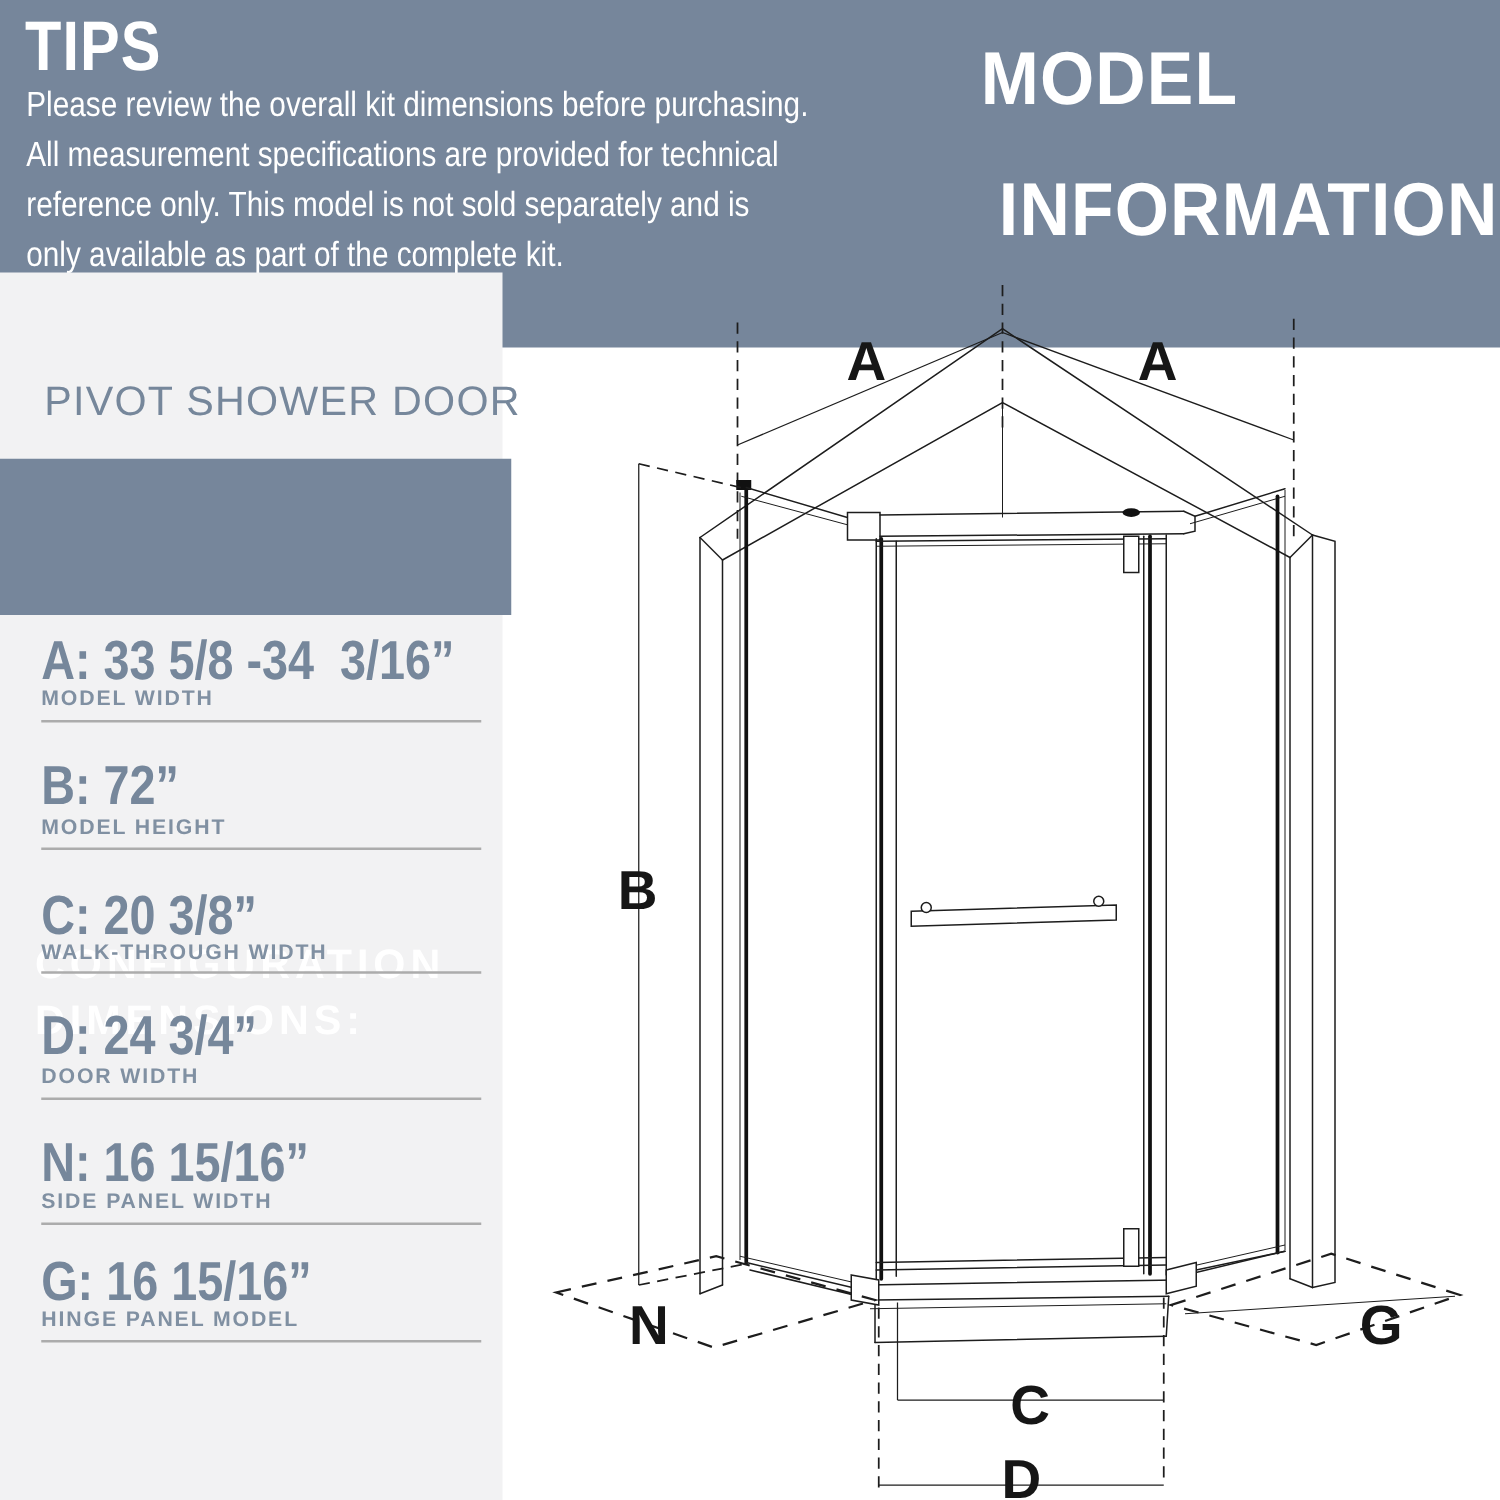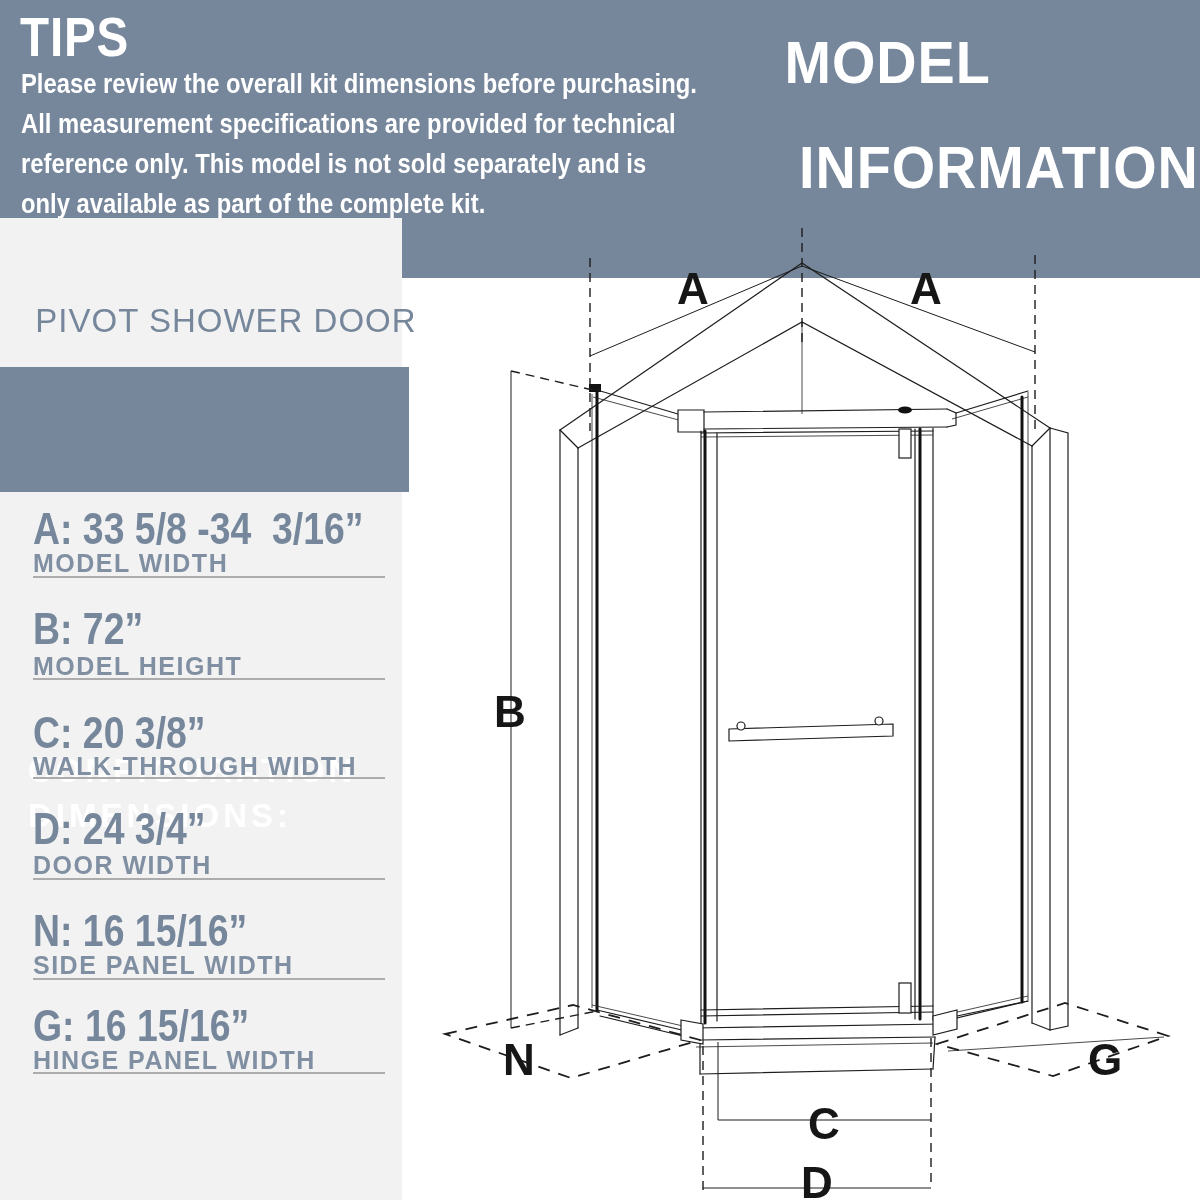--- a/index.html
+++ b/index.html
@@ -5,33 +5,33 @@
   html,body{margin:0;padding:0;background:#fff;}
   body{width:1200px;height:1200px;position:relative;overflow:hidden;
        font-family:"Liberation Sans", sans-serif;}
   .abs{position:absolute;}
   
   .banner{left:0;top:0;width:1200px;height:278px;background:#76869B;padding-left:16px;}
   .tips-title{left:20px;top:4px;color:#fff;font-size:56px;font-weight:bold;
               letter-spacing:1px;}
   .cond{display:inline-block;transform:scaleX(.85);transform-origin:0 50%;white-space:pre;}
   .condr{display:inline-block;transform:scaleX(.93);transform-origin:100% 50%;white-space:pre;}
-  .tips-text{left:21px;top:64px;color:#fff;font-size:28px;font-weight:bold;
+  .tips-text{left:21px;top:64px;color:#fff;font-size:28px;font-weight:normal;
              line-height:40px;width:760px;}
   .model-info{right:17px;top:10px;text-align:left;color:#fff;font-size:60px;
               font-weight:bold;line-height:105px;letter-spacing:1px;}
   
   .left-panel{left:0;top:218px;width:402px;height:982px;background:#F2F2F3;}
   .product-title{left:15px;top:264px;color:#76879B;font-size:33px;font-weight:normal;
                  letter-spacing:1px;white-space:pre;}
   .config-box{left:0;top:367px;width:409px;height:125px;background:#76869B;}
   .config-text{left:28px;top:381px;color:#fff;font-size:33px;font-weight:bold;
                line-height:45px;letter-spacing:4px;}
   .dim-value{left:33px;color:#76879B;font-size:44px;font-weight:bold;white-space:pre;text-align:right;}
-  .dim-label{left:33px;color:#8090A2;font-size:25px;font-weight:bold;
+  .dim-label{left:33px;color:#8090A2;font-size:17px;font-weight:bold;
              letter-spacing:1.5px;white-space:pre;text-align:center;}
   .dim-line{left:33px;width:352px;height:0;border-top:2px solid #ACACAC;}
   
   .drawing{left:410px;top:218px;}
   svg text{font-family:"Liberation Sans", sans-serif;font-weight:bold;
            font-size:44px;fill:#161616;text-anchor:middle;}
   .ln  {stroke:#1d1d1d;stroke-width:1.2;fill:none;stroke-linecap:round;}
   .lnf {stroke:#1d1d1d;stroke-width:1.2;fill:#fff;}
   .hair{stroke:#1d1d1d;stroke-width:.8;fill:none;}
   .thick{stroke:#111;stroke-width:3;fill:none;stroke-linecap:round;}
@@ -85,21 +85,21 @@
 
 <div class="abs dim-value" style="top:804px"><span class="cond">D: 24 3/4”</span></div>
 <div class="abs dim-label" style="top:851px">DOOR WIDTH</div>
 <div class="abs dim-line" style="top:878px"></div>
 
 <div class="abs dim-value" style="top:906px"><span class="cond">N: 16 15/16”</span></div>
 <div class="abs dim-label" style="top:951px">SIDE PANEL WIDTH</div>
 <div class="abs dim-line" style="top:978px"></div>
 
 <div class="abs dim-value" style="top:1001px"><span class="cond">G: 16 15/16”</span></div>
-<div class="abs dim-label" style="top:1046px">HINGE PANEL WIDTH</div>
+<div class="abs dim-label" style="top:1046px">HINGE PANEL MODEL</div>
 <div class="abs dim-line" style="top:1072px"></div>
 
 <svg class="abs drawing" width="790" height="982" viewBox="410 218 790 982">
 
   <g>
     <path class="ln" d="M560,430 L802,263 L1050,428"></path>
     <path class="ln" d="M578,448 L802,322 L1032,446"></path>
     <path class="ln" d="M560,430 L578,448"></path>
     <path class="ln" d="M1050,428 L1032,446"></path>
     <path class="ln" d="M1050,428 L1068,433 L1068,1026 L1050,1030"></path>

